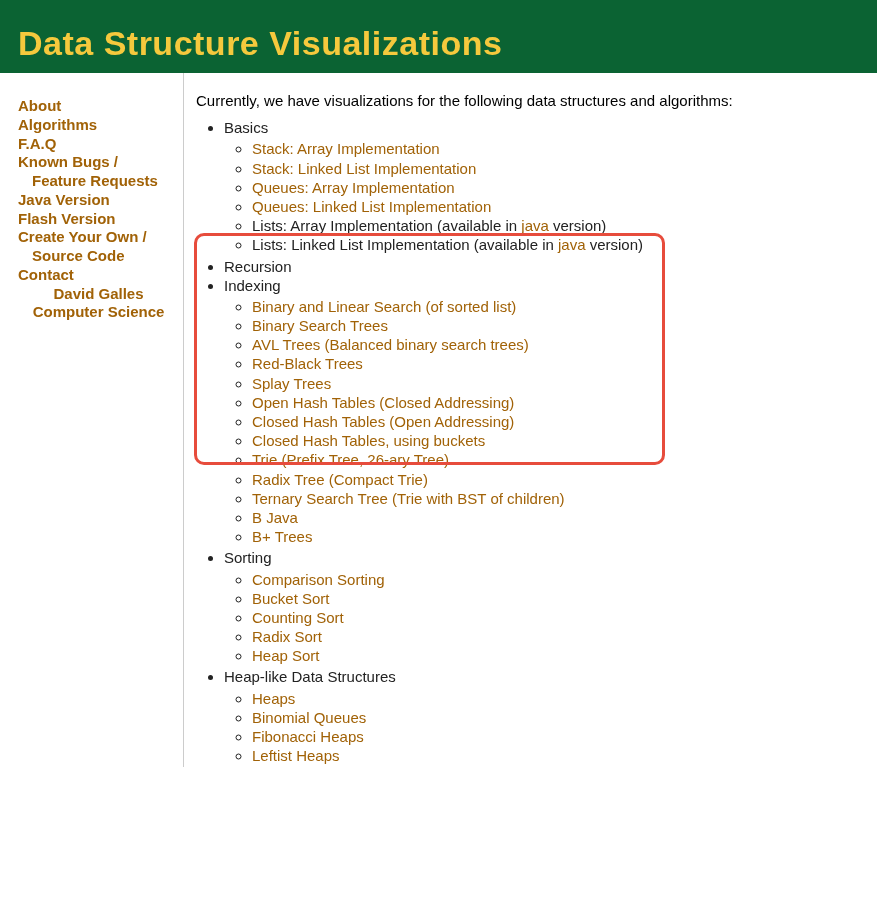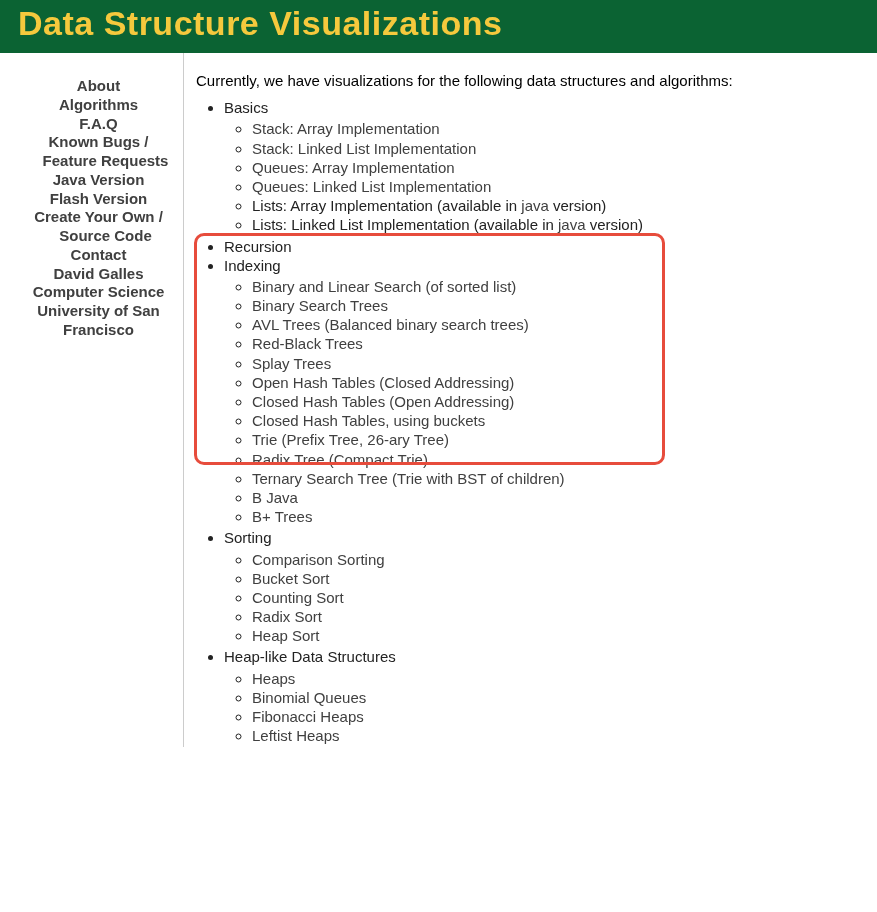--- a/index.html
+++ b/index.html
@@ -4,21 +4,21 @@
 <style>
   html, body {
     margin: 0;
     padding: 0;
     font-family: "Segoe UI", Arial, sans-serif;
     background: #ffffff;
     width: 877px;
   }
   .header {
     background: #0b6333;
-    padding: 4px 0 10px 18px;
+    padding: 24px 0 10px 18px;
   }
   .header h1 {
     margin: 0;
     font-size: 34px;
     font-weight: 700;
     color: #f5c93d;
     letter-spacing: 0.5px;
   }
   .page {
     display: flex;
@@ -26,23 +26,22 @@
   }
   .sidebar {
     width: 184px;
     padding: 24px 4px 0 18px;
     border-right: 1px solid #ccc;
     box-sizing: border-box;
     font-size: 15px;
     line-height: 1.25;
   }
   .sidebar a, .content a {
-    color: #404040;
+    color: #a16207;
     text-decoration: none;
-    text-align: center;
   }
   .sidebar .nav-link { display: block; font-weight: 600; }
   .sidebar .credits {
     text-align: center;
     font-weight: 600;
     font-size: 15px;
   }
   .content {
     flex: 1;
     padding: 18px 8px 0 12px;
@@ -88,21 +87,20 @@
     <a class="nav-link indent1">Feature Requests</a>
     <a class="nav-link">Java Version</a>
     <a class="nav-link">Flash Version</a>
     <a class="nav-link">Create Your Own /</a>
     <a class="nav-link indent1">Source Code</a>
     <a class="nav-link">Contact</a>
 
     <div class="credits">
       <a>David Galles</a><br>
       <a>Computer Science</a><br>
-      <a>University of San Francisco</a>
     </div>
   </div>
 
   <div class="content">
     <p>Currently, we have visualizations for the following data structures and algorithms:</p>
 
     <ul class="disc">
       <li class="plain-text">
         <span>Basics</span>
         <ul class="circle">

